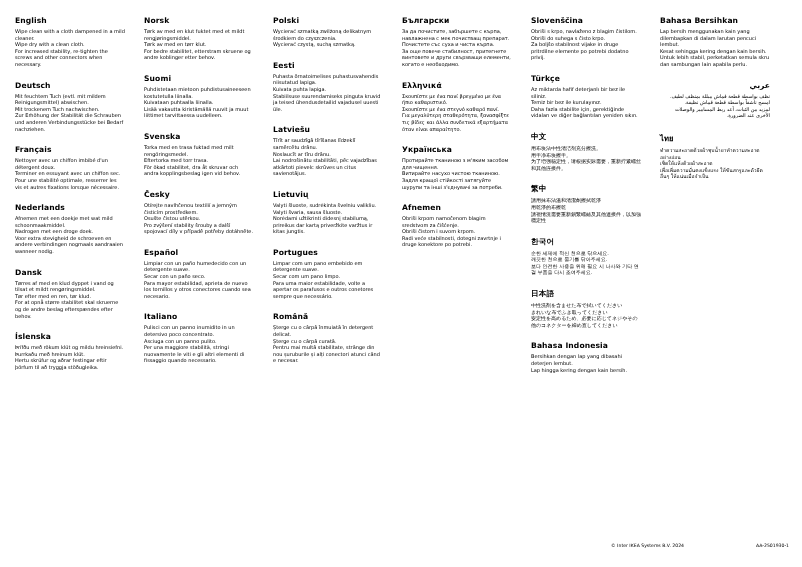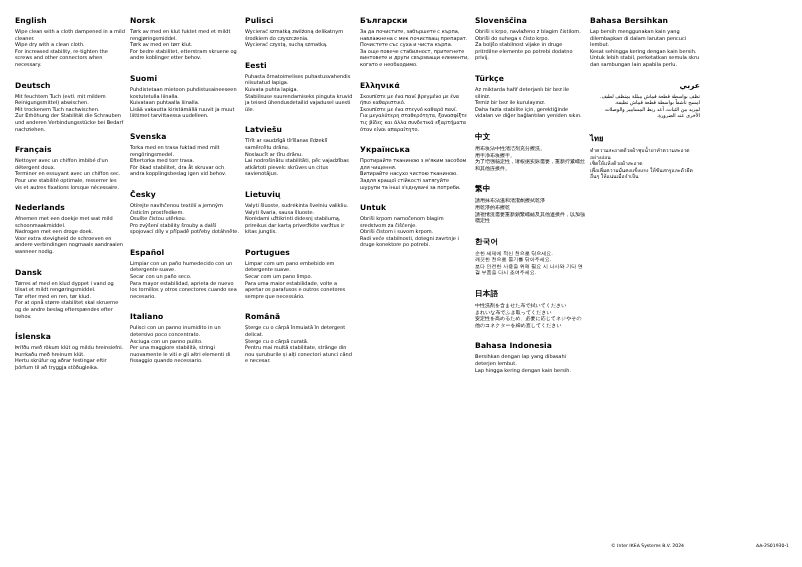--- a/index.html
+++ b/index.html
@@ -11,21 +11,21 @@
     background: #ffffff;
     overflow: hidden;
     font-family: "DejaVu Sans", "Liberation Sans", sans-serif;
     color: #000000;
   }
   .cols {
     position: absolute;
     top: 16px;
     left: 15px;
     display: flex;
-    gap: 5px;
+    gap: 19px;
     align-items: flex-start;
   }
   .col { width: 110px; flex: 0 0 110px; }
   .lang { margin-bottom: 13px; }
   .lang h2 {
     font-size: 7.6px;
     font-weight: bold;
     letter-spacing: 0.1px;
     margin-bottom: 3px;
   }
@@ -125,21 +125,21 @@
       <section class="lang">
         <h2>Italiano</h2>
         <p>Pulisci con un panno inumidito in un detersivo poco concentrato.
 Asciuga con un panno pulito.
 Per una maggiore stabilità, stringi nuovamente le viti e gli altri elementi di fissaggio quando necessario.</p>
       </section>
     </div>
 
     <div class="col">
       <section class="lang">
-        <h2>Pulisci</h2>
+        <h2>Polski</h2>
         <p>Wycierać szmatką zwilżoną delikatnym środkiem do czyszczenia.
 Wycierać czystą, suchą szmatką.</p>
       </section>
       <section class="lang">
         <h2>Eesti</h2>
         <p>Puhasta õrnatoimelises puhastusvahendis niisutatud lapiga.
 Kuivata puhta lapiga.
 Stabiilsuse suurendamiseks pinguta kruvid ja teised ühendusdetailid vajadusel uuesti üle.</p>
       </section>
       <section class="lang">
@@ -181,21 +181,21 @@
 Σκουπίστε με ένα στεγνό καθαρό πανί.
 Για μεγαλύτερη σταθερότητα, ξανασφίξτε τις βίδες και άλλα συνδετικά εξαρτήματα όταν είναι απαραίτητο.</p>
       </section>
       <section class="lang">
         <h2>Українська</h2>
         <p>Протирайте тканиною з м'яким засобом для чищення.
 Витирайте насухо чистою тканиною.
 Задля кращої стійкості затягуйте шурупи та інші з'єднувачі за потреби.</p>
       </section>
       <section class="lang">
-        <h2>Untuk</h2>
+        <h2>Afnemen</h2>
         <p>Obriši krpom namočenom blagim sredstvom za čišćenje.
 Obriši čistom i suvom krpom.
 Radi veće stabilnosti, dotegni zavrtnje i druge konektore po potrebi.</p>
       </section>
     </div>
 
     <div class="col">
       <section class="lang">
         <h2>Slovenščina</h2>
         <p>Obriši s krpo, navlaženo z blagim čistilom.

